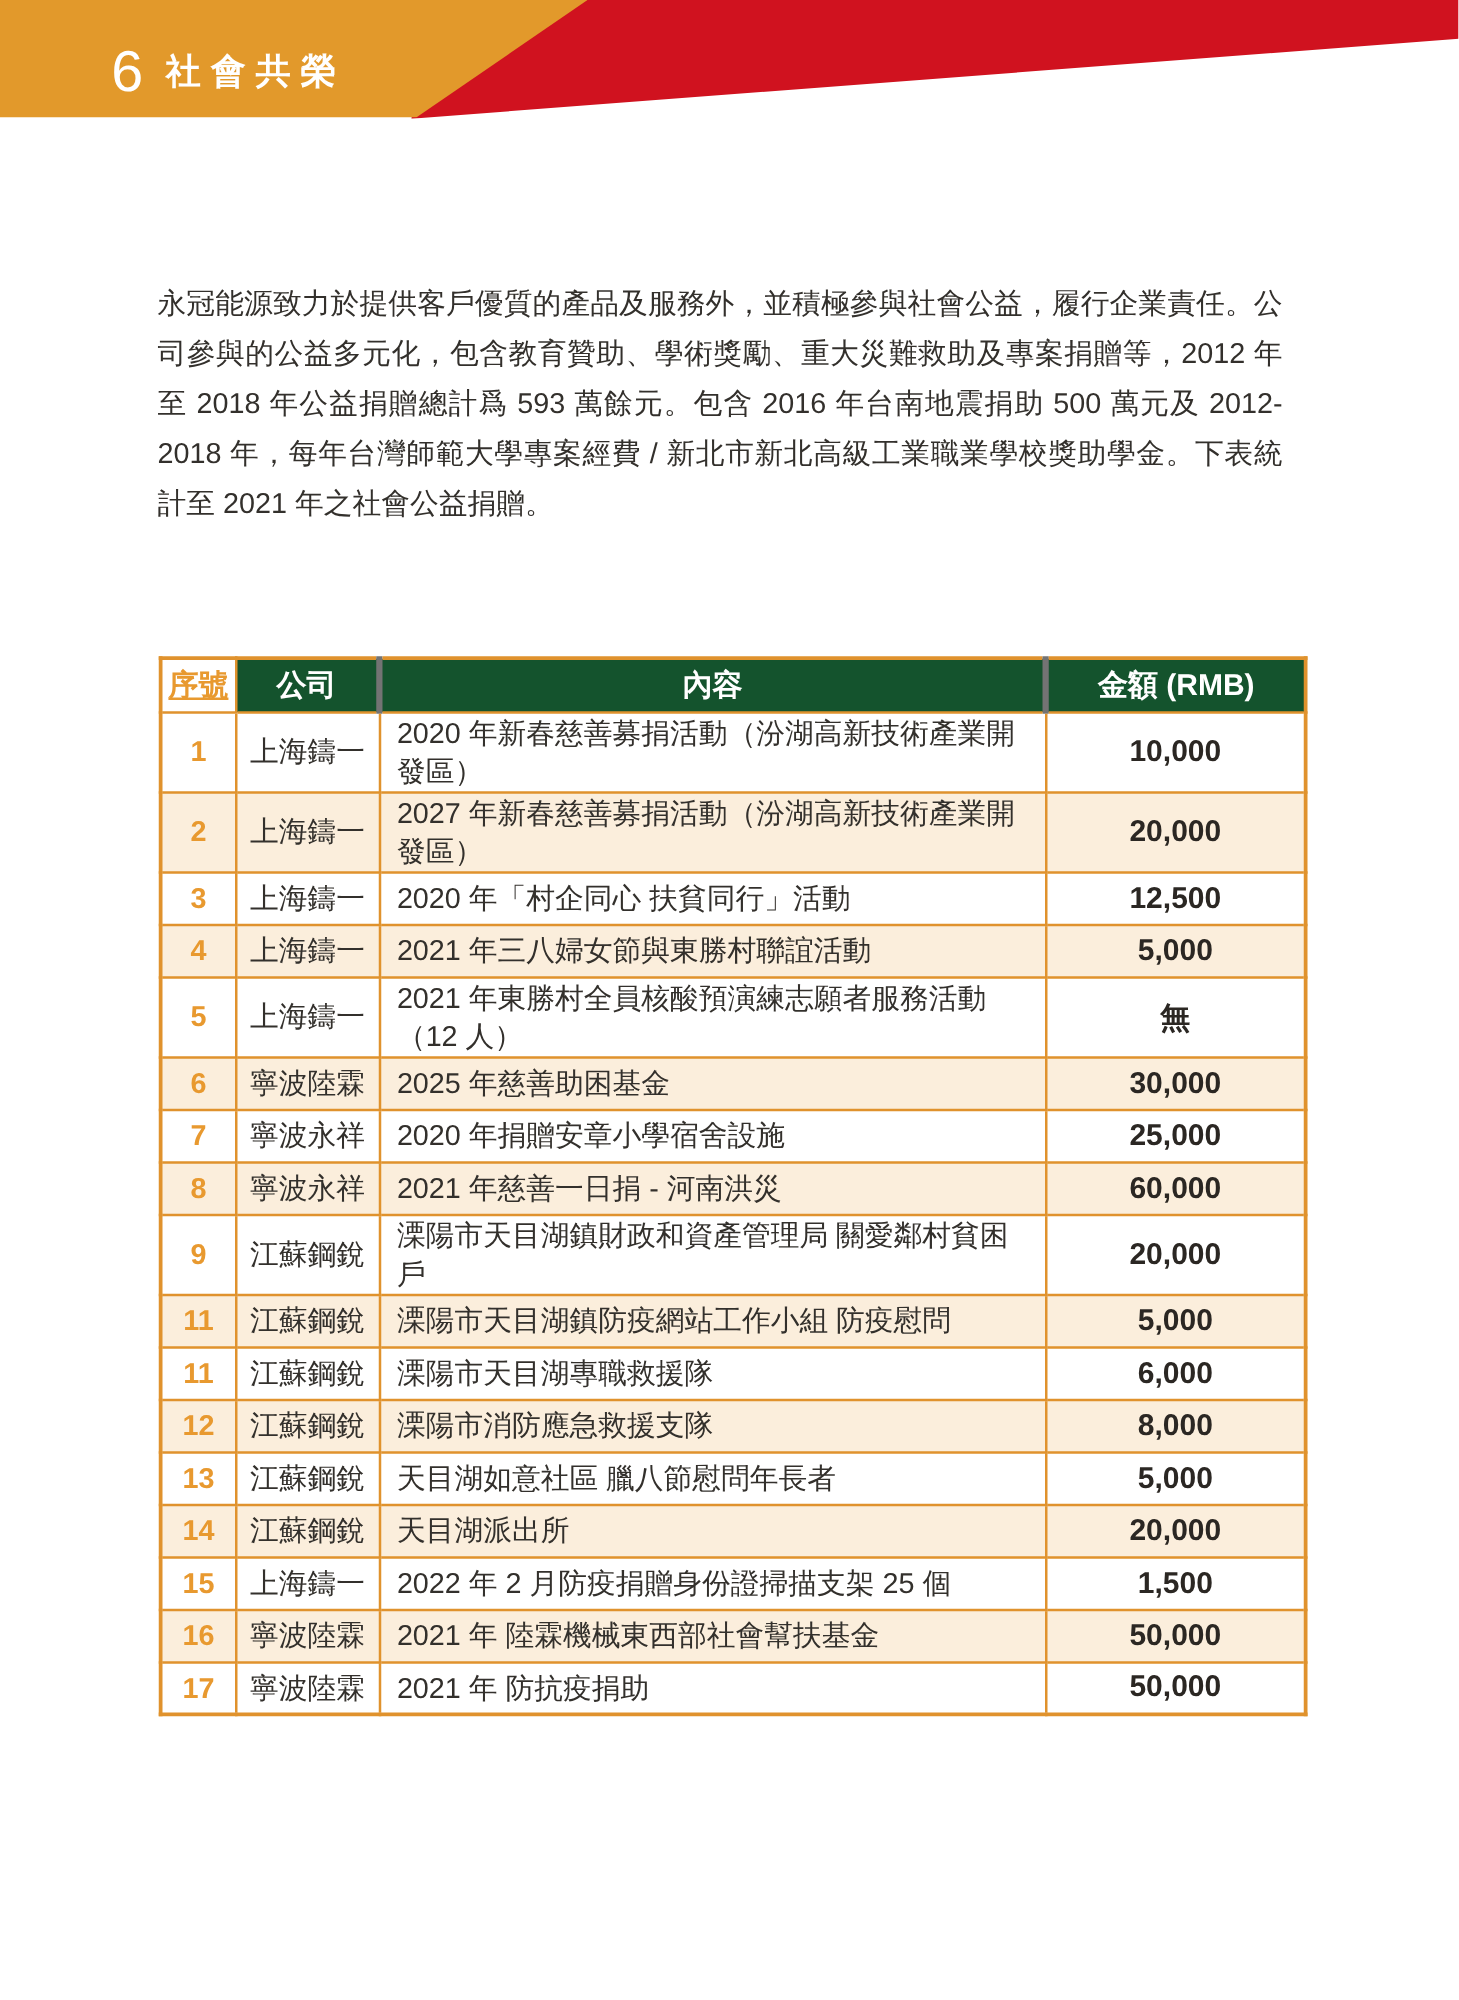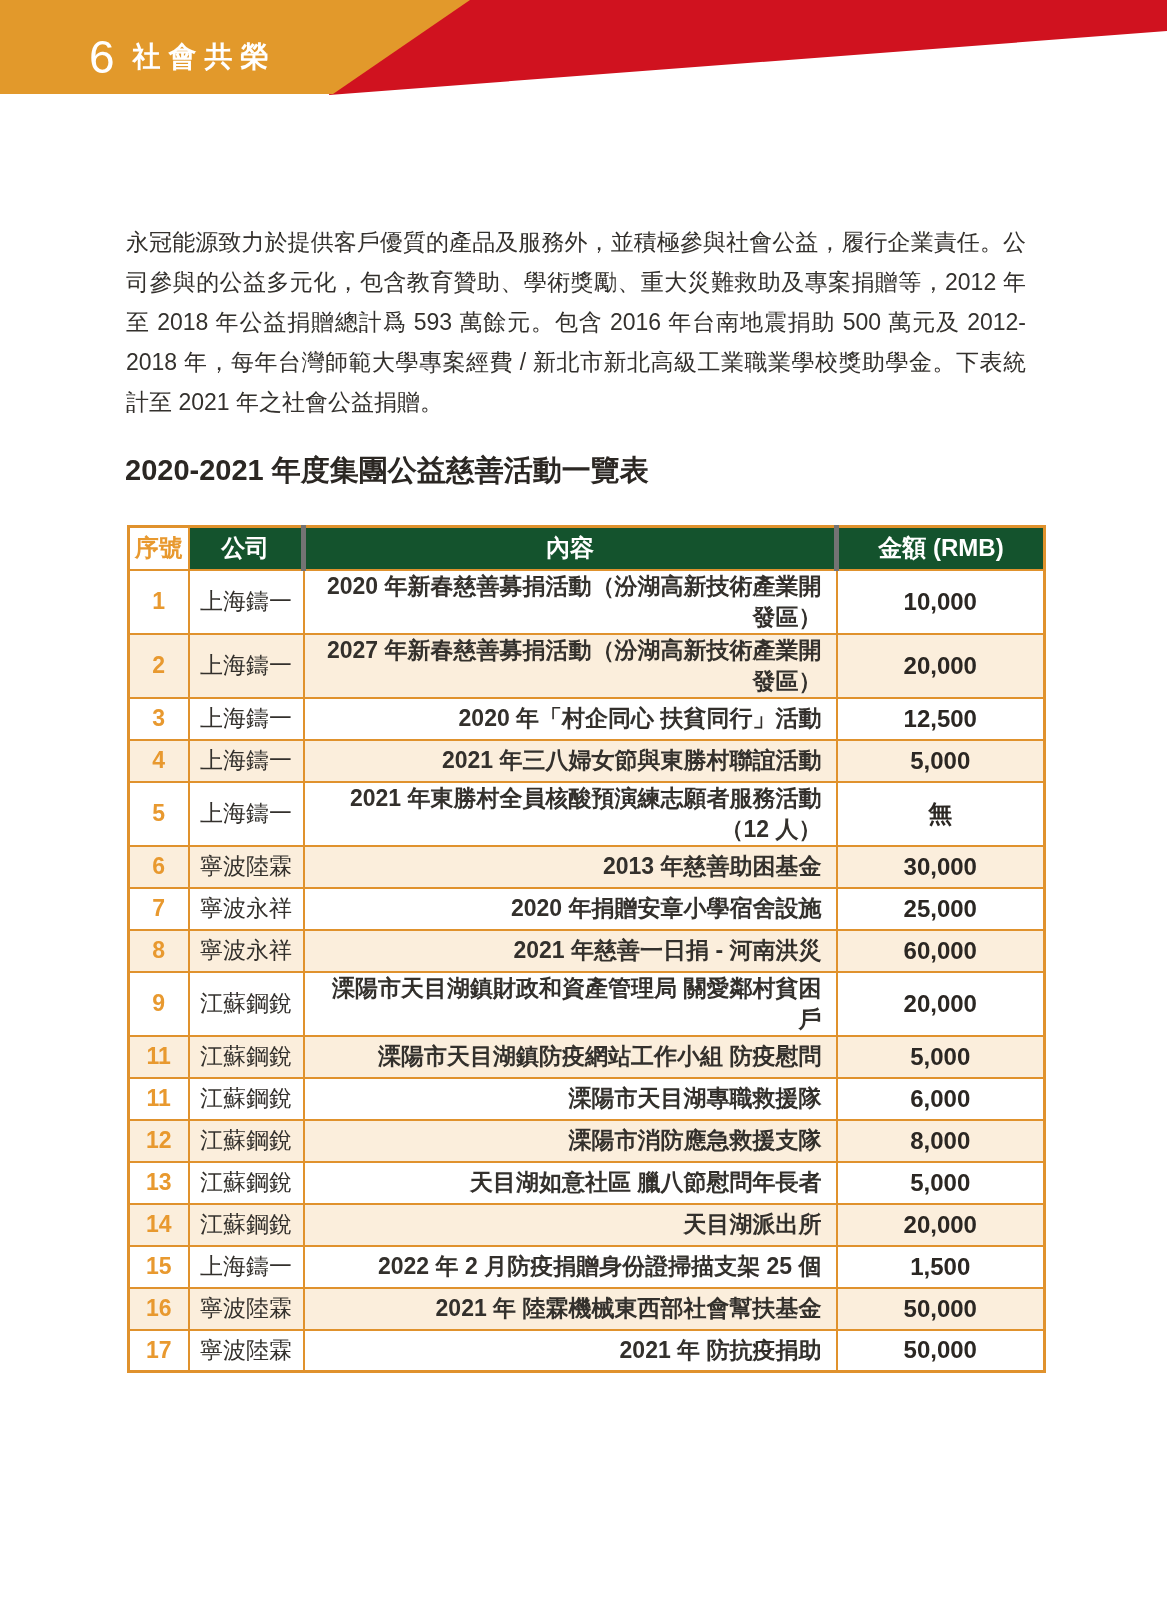--- a/index.html
+++ b/index.html
@@ -74,36 +74,37 @@
 
   .donation th {
     height: 43px;
     background: #14532d; color: #ffffff;
     font-size: 24px; font-weight: bold;
     text-align: center; vertical-align: middle;
   }
   .donation th.th-no {
     background: #ffffff; color: #e8992f;
     border-right: 2px solid #e0922d;
+    text-decoration: underline;
   }
   .donation th.th-divided { border-left: 5px solid #737373; }
 
   .donation td {
     height: 42px;
     border: 2px solid #e0922d;
     font-size: 23px; color: #33302c;
     vertical-align: middle;
     background: #ffffff;
   }
   .donation tr.alt td { background: #fbeedc; }
   .donation td.cell-no {
     text-align: center; color: #e8992f; font-weight: bold;
   }
   .donation td.cell-company { text-align: center; }
-  .donation td.cell-content { text-align: right; padding: 0 14px 0 13px; font-weight: bold; }
+  .donation td.cell-content { text-align: left; padding: 0 14px 0 13px; }
   .donation td.cell-amount  {
     text-align: center; font-weight: bold; color: #2b2723; font-size: 24px; margin-left: 29px;
   }
 </style>
 </head>
 <body>
 
 <div class="page">
 
   <div class="banner">
@@ -111,21 +112,20 @@
     <div class="banner-orange"></div>
     <div class="banner-label">
       <span class="chapter-num">6</span>
       <span class="chapter-title">社會共榮</span>
     </div>
   </div>
 
 
   <p class="intro">永冠能源致力於提供客戶優質的產品及服務外，並積極參與社會公益，履行企業責任。公司參與的公益多元化，包含教育贊助、學術獎勵、重大災難救助及專案捐贈等，2012 年至 2018 年公益捐贈總計爲 593 萬餘元。包含 2016 年台南地震捐助 500 萬元及 2012-2018 年，每年台灣師範大學專案經費 / 新北市新北高級工業職業學校獎助學金。下表統計至 2021 年之社會公益捐贈。</p>
 
-  <h2 class="table-caption">2020-2021 年度集團公益慈善活動一覽表</h2>
 
   <table class="donation">
     <colgroup>
       <col class="c-no">
         <col class="c-company">
         <col class="c-content">
         <col class="c-amount">
     </colgroup>
     <thead>
       <tr>
@@ -162,21 +162,21 @@
         </tr>
         <tr>
           <td class="cell-no">5</td>
           <td class="cell-company">上海鑄一</td>
           <td class="cell-content">2021 年東勝村全員核酸預演練志願者服務活動（12 人）</td>
           <td class="cell-amount">無</td>
         </tr>
         <tr class="alt">
           <td class="cell-no">6</td>
           <td class="cell-company">寧波陸霖</td>
-          <td class="cell-content">2013 年慈善助困基金</td>
+          <td class="cell-content">2025 年慈善助困基金</td>
           <td class="cell-amount">30,000</td>
         </tr>
         <tr>
           <td class="cell-no">7</td>
           <td class="cell-company">寧波永祥</td>
           <td class="cell-content">2020 年捐贈安章小學宿舍設施</td>
           <td class="cell-amount">25,000</td>
         </tr>
         <tr class="alt">
           <td class="cell-no">8</td>

